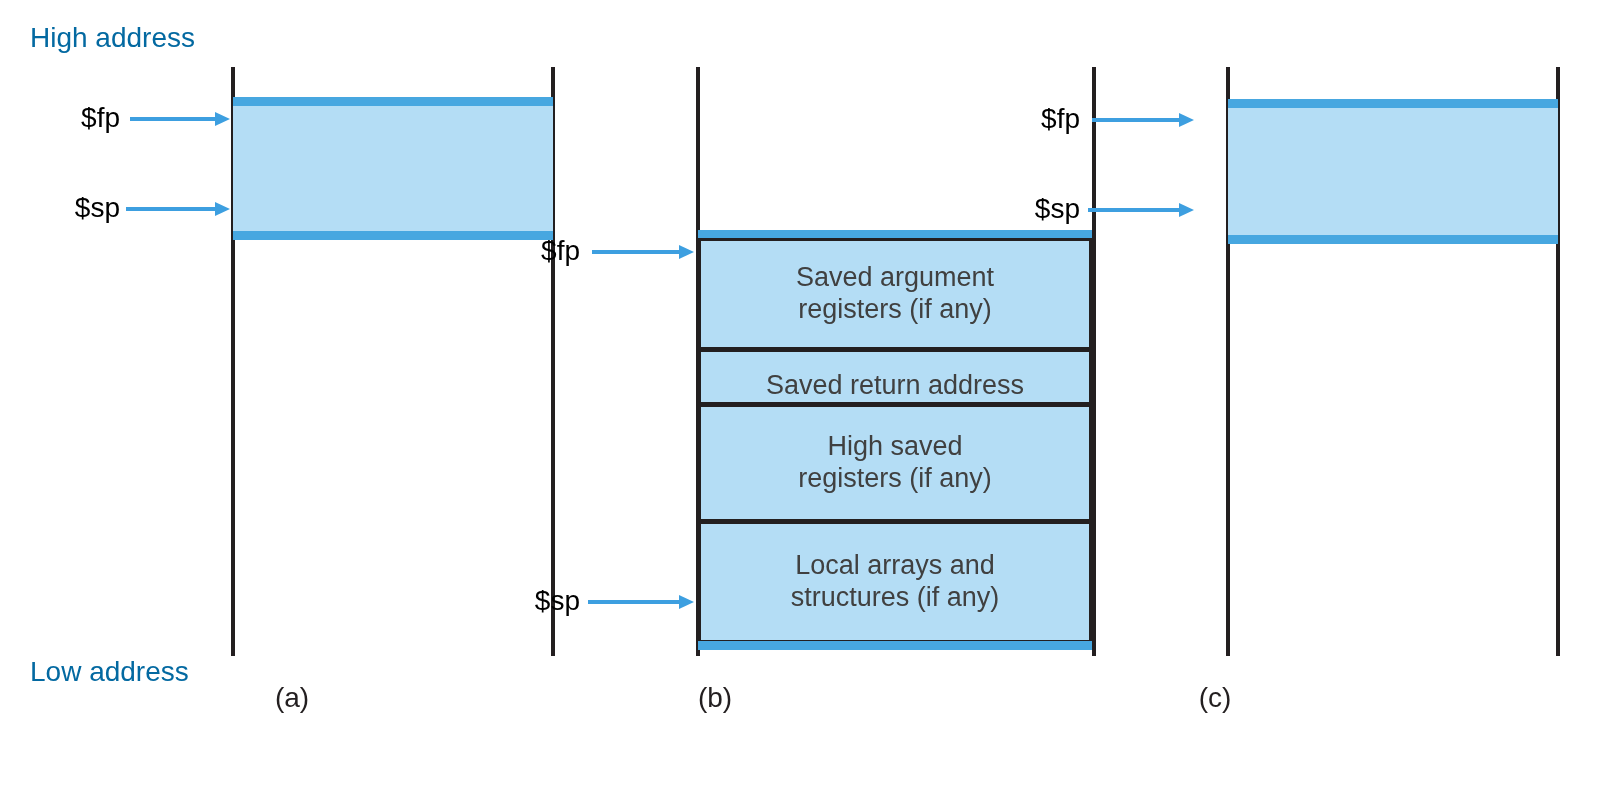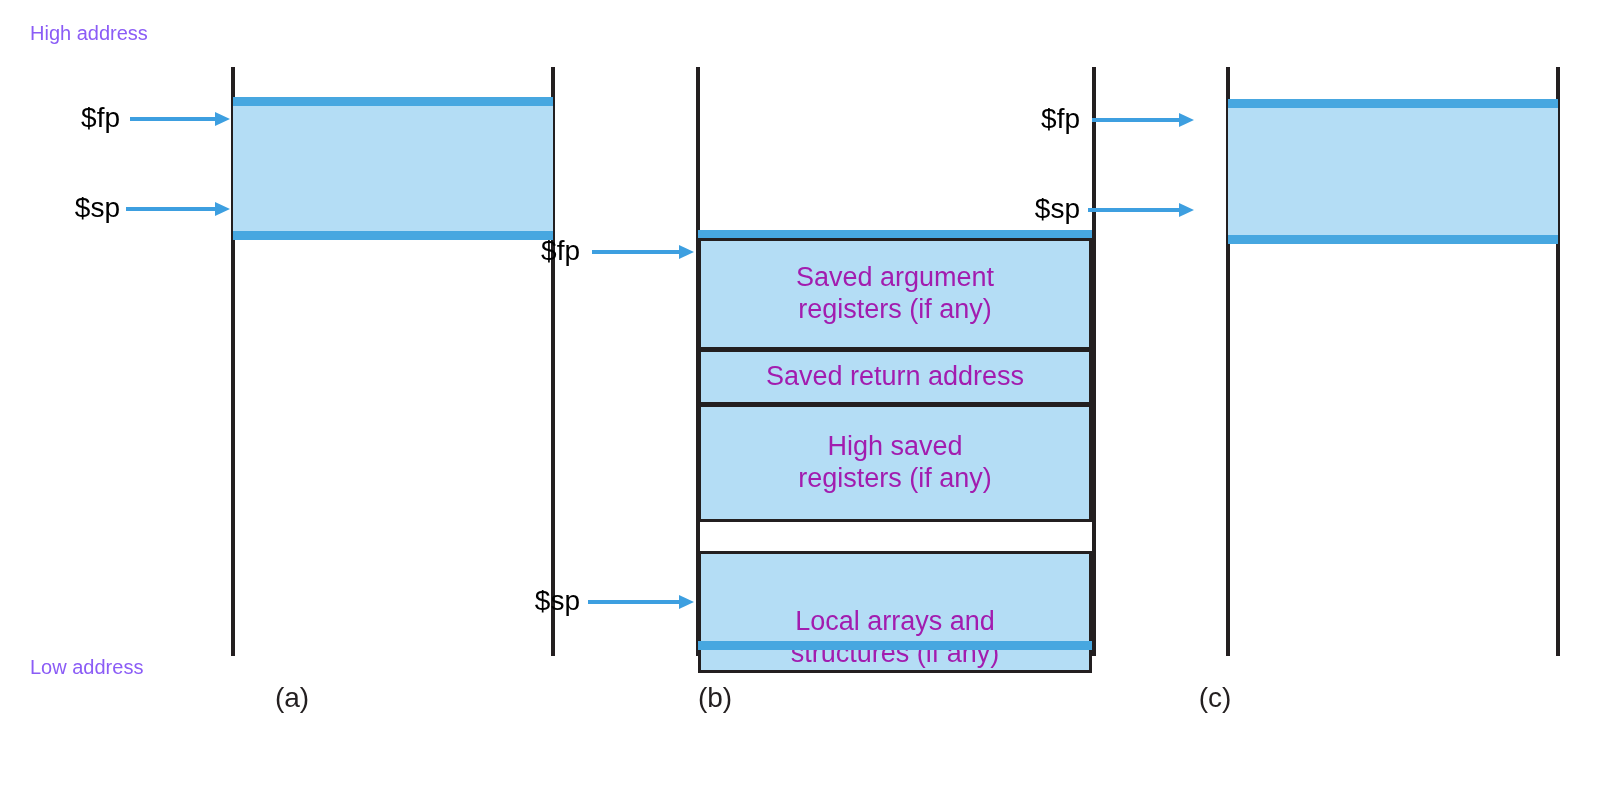--- a/index.html
+++ b/index.html
@@ -38,30 +38,30 @@
     position: absolute;
     background: #b4ddf5;
     border: 3px solid #231f20;
     box-sizing: border-box;
     display: flex;
     align-items: center;
     justify-content: center;
     text-align: center;
     line-height: 1.18;
     font-size: 27px;
-    color: #a21caf;
+    color: #404040;
     padding: 0 6px;
   }
   .cell span { display: block; }
 
   
   .addr-label {
     position: absolute;
-    font-size: 20px;
-    color: #8b5cf6;
+    font-size: 28px;
+    color: #0369a1;
     white-space: nowrap;
   }
   .panel-caption {
     position: absolute;
     font-size: 28px;
     color: #231f20;
     text-align: center;
     white-space: nowrap;
   }
   .reg-label {
@@ -134,34 +134,34 @@
 
     <div class="cap" style="left:698px; top:230px; width:394px;"></div>
 
     <div class="cell" style="left:698px; top:238px; width:394px; height:112px;">
       <div>
         <span>Saved argument</span>
         <span>registers (if any)</span>
       </div>
     </div>
 
-    <div class="cell" style="left:698px; top:349px; width:394px; height:56px;">
+    <div class="cell" style="left:698px; top:349px; width:394px; height:56px;align-items:flex-end;">
       <div>
         <span>Saved return address</span>
       </div>
     </div>
 
     <div class="cell" style="left:698px; top:404px; width:394px; height:118px;">
       <div>
         <span>High saved</span>
         <span>registers (if any)</span>
       </div>
     </div>
 
-    <div class="cell" style="left:698px; top:551px; width:394px; height:122px;align-items:flex-end;">
+    <div class="cell" style="left:698px; top:521px; width:394px; height:122px;">
       <div>
         <span>Local arrays and</span>
         <span>structures (if any)</span>
       </div>
     </div>
 
     <div class="cap" style="left:698px; top:641px; width:394px;"></div>
 
     <div class="reg-label" style="left:500px; top:235px; width:80px;">$fp</div>
     <div class="arrow" style="left:592px; top:245px; width:103px;">

